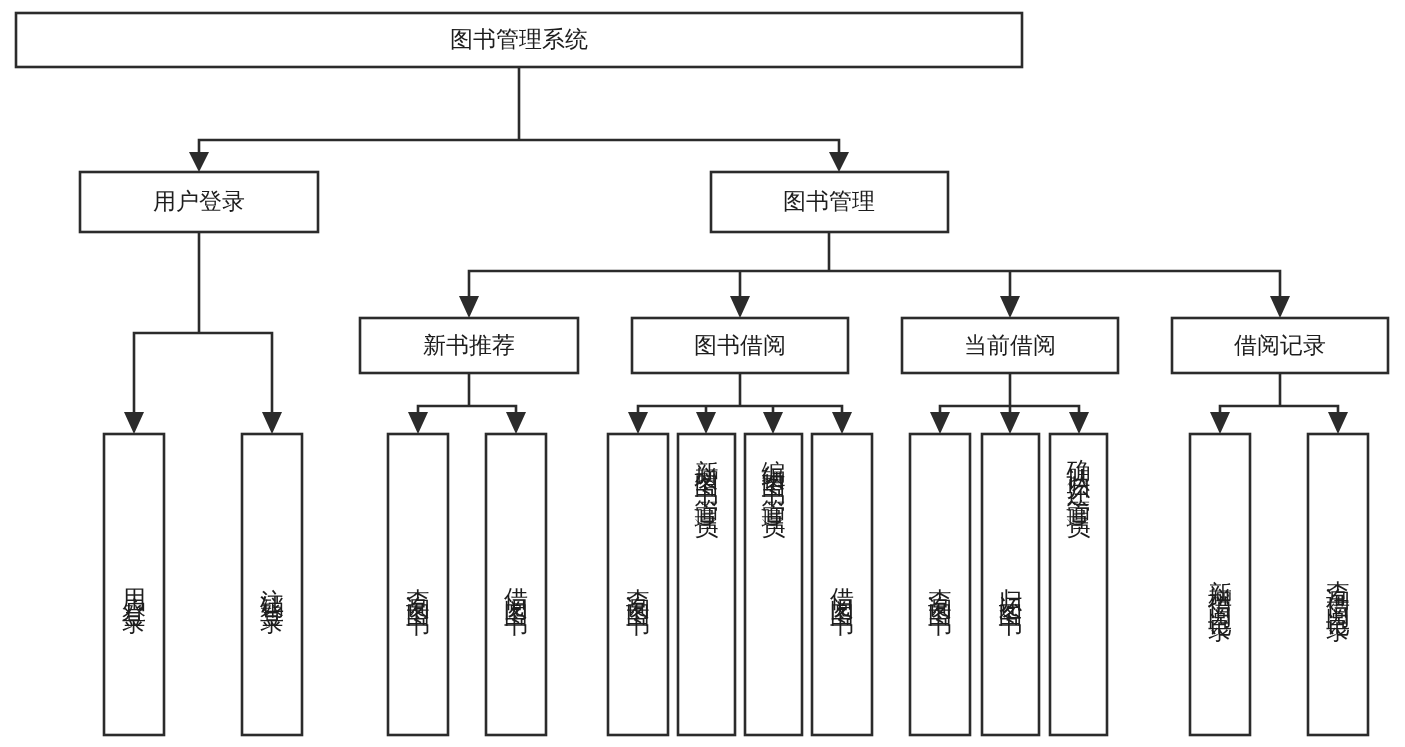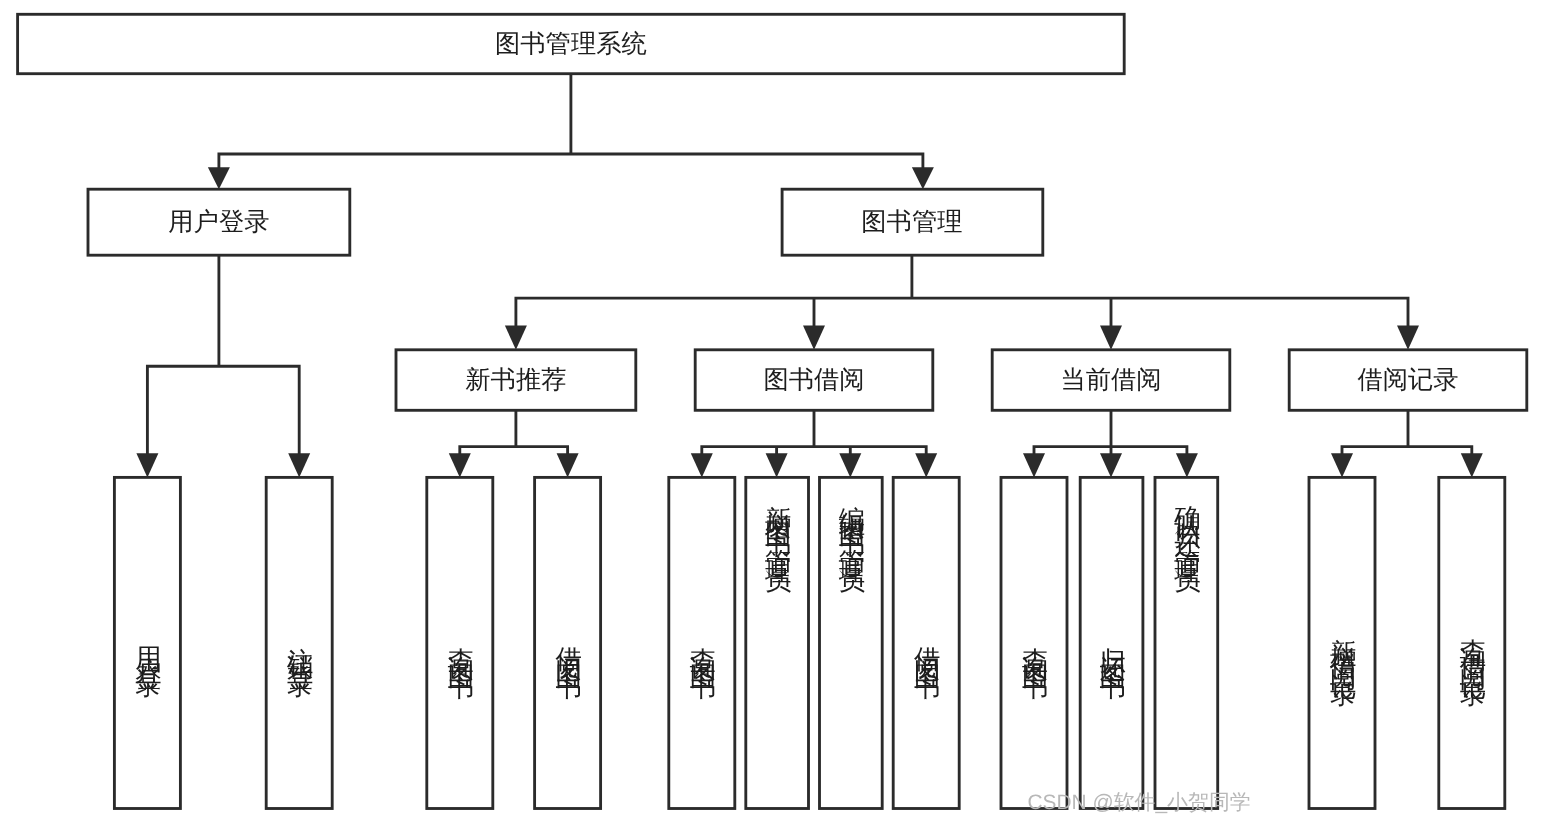--- a/index.html
+++ b/index.html
@@ -235,21 +235,20 @@
       <rect class="node-box" x="1308" y="434" width="60" height="301"></rect>
       <foreignObject x="1308" y="434" width="60" height="301">
         <div xmlns="http://www.w3.org/1999/xhtml" class="vbox">
           <span class="vtext">查询借阅记录</span>
         </div>
       </foreignObject>
     </g>
 
   </svg>
 
-  <div class="watermark-text">CSDN @软件_小贺同学</div>
 
 </div>
 
 <style>
   .vbox {
     width: 100%;
     height: 100%;
     display: flex;
     align-items: center;
     justify-content: center;

